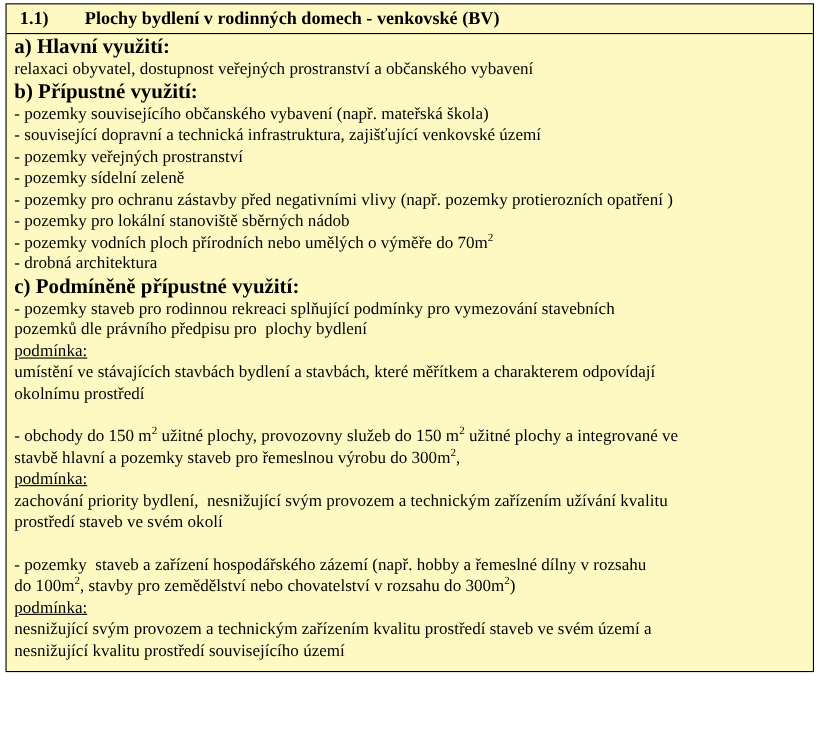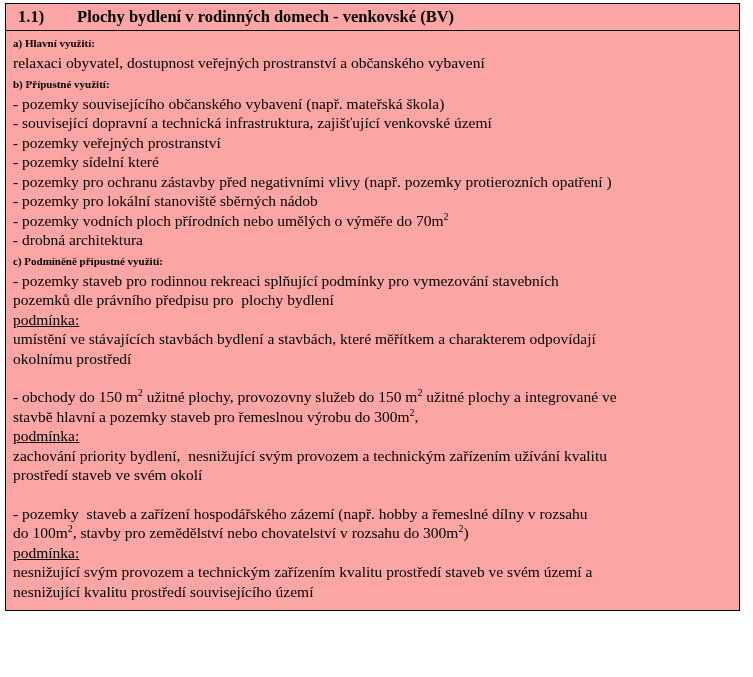--- a/index.html
+++ b/index.html
@@ -22,21 +22,21 @@
     background: #ffffff;
   }
 
   .doc-table {
     position: absolute;
     left: 5px;
     top: 3px;
     width: 735px;
     border: 1px solid #000000;
     box-sizing: border-box;
-    background: #fca5a5;
+    background: #fef9c3;
   }
 
   .title-row {
     border-bottom: 1px solid #000000;
     padding: 3px 0 4px 0;
   }
 
   .title-line {
     font-weight: bold;
     font-size: 16.5px;
@@ -44,21 +44,21 @@
     white-space: pre;
     padding-left: 12px;
   }
 
   .body-cell {
     padding: 1px 6px 6px 7px;
   }
 
   .sec-head {
     font-weight: bold;
-    font-size: 11px;
+    font-size: 19px;
     line-height: 20px;
     margin: 1px 0 0 0;
     font-family: Liberation Serif, serif;
   }
 
   .line {
     font-size: 15.5px;
     line-height: 19.5px;
     margin: 0;
     white-space: pre-wrap;
@@ -102,21 +102,21 @@
 
     <div class="body-cell">
 
       <div class="sec-head">a) Hlavní využití:</div>
       <div class="line">relaxaci obyvatel, dostupnost veřejných prostranství a občanského vybavení</div>
 
       <div class="sec-head">b) Přípustné využití:</div>
       <div class="line">- pozemky souvisejícího občanského vybavení (např. mateřská škola)</div>
       <div class="line">- související dopravní a technická infrastruktura, zajišťující venkovské území</div>
       <div class="line">- pozemky veřejných prostranství</div>
-      <div class="line">- pozemky sídelní které</div>
+      <div class="line">- pozemky sídelní zeleně</div>
       <div class="line">- pozemky pro ochranu zástavby před negativními vlivy (např. pozemky protierozních opatření )</div>
       <div class="line">- pozemky pro lokální stanoviště sběrných nádob</div>
       <div class="line"><span>- pozemky vodních ploch přírodních nebo umělých o výměře do 70m</span><sup>2</sup></div>
       <div class="line">- drobná architektura</div>
 
       <div class="sec-head">c) Podmíněně přípustné využití:</div>
 
       <div class="line">- pozemky staveb pro rodinnou rekreaci splňující podmínky pro vymezování stavebních</div>
       <div class="line">pozemků dle právního předpisu pro  plochy bydlení</div>
       <div class="cond-label-wrap"><span class="cond-label">podmínka:</span></div>

